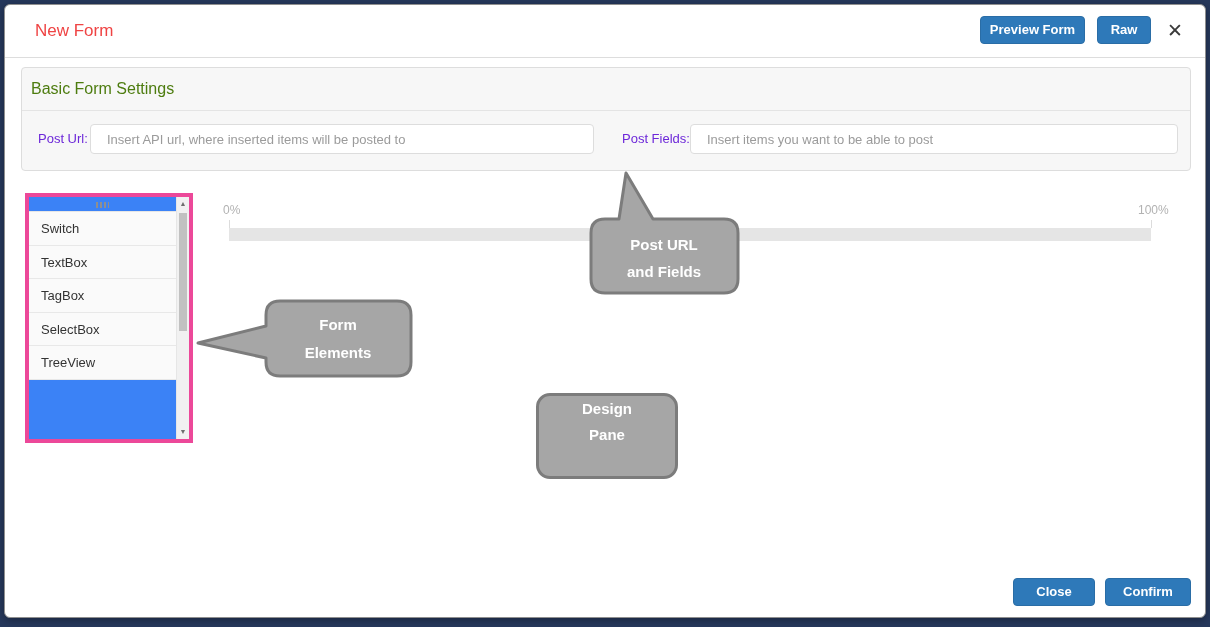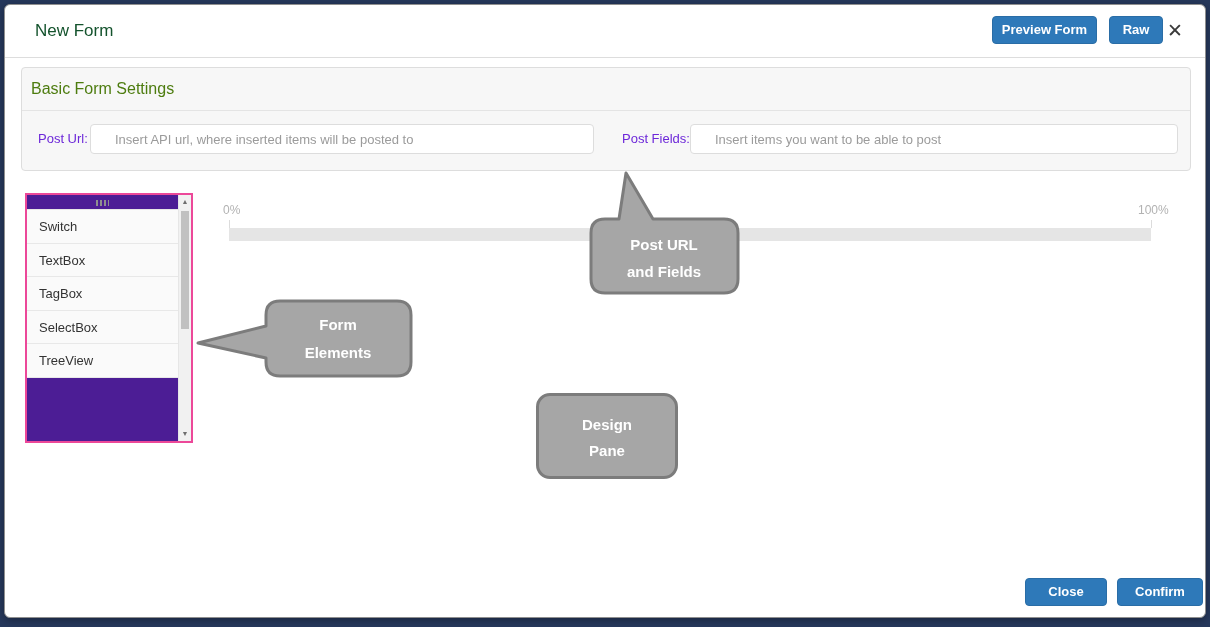--- a/index.html
+++ b/index.html
@@ -18,36 +18,35 @@
     border-radius: 6px;
     box-shadow: 0 2px 8px rgba(0,0,0,.35);
   }
   
   .modal-header {
     position: absolute; left: 0; top: 0; right: 0; height: 53px;
     border-bottom: 1px solid #ddd;
   }
   .modal-title {
     position: absolute; left: 30px; top: 16px;
-    font-size: 17px; color: #14532d;
+    font-size: 17px; color: #ef4444;
   }
   .btn {
     display: inline-block;
     background: #2e79b9;
     color: #fff;
     border: 1px solid #2a6da6;
     border-radius: 4px;
     font-size: 13px;
     font-weight: 600;
     text-align: center;
     line-height: 26px;
     height: 28px;
     cursor: pointer;
     font-family: "Liberation Sans", sans-serif;
-    margin-left: 12px;
   }
   .btn-preview { position: absolute; left: 975px; top: 11px; width: 105px; }
   .btn-raw     { position: absolute; left: 1092px; top: 11px; width: 54px; text-align: center; }
   .close-x {
     position: absolute; left: 1158px; top: 13px;
     width: 24px; height: 26px;
     font-size: 19px; color: #3a3a3a;
     text-align: center; line-height: 26px;
     cursor: pointer;
   }
@@ -68,36 +67,36 @@
     border-top: 1px solid #e4e4e4;
   }
   .field-label {
     position: absolute; top: 56px; height: 30px;
     line-height: 30px; font-size: 13px; color: #6d28d9;
   }
   .field-input {
     position: absolute; top: 56px; height: 30px;
     border: 1px solid #ddd; border-radius: 4px;
     background: #fff;
-    padding: 0 24px;
+    padding: 0 16px;
     font-size: 13px; color: #333;
     font-family: "Liberation Sans", sans-serif;
     outline: none;
   }
   .field-input::placeholder { color: #9b9b9b; opacity: 1; }
   .lbl-posturl   { left: 16px; }
   .inp-posturl   { left: 68px;  width: 504px; }
   .lbl-postfields{ left: 600px; }
   .inp-postfields{ left: 668px; width: 488px; }
   
   .elements-panel {
     position: absolute; left: 20px; top: 188px;
     width: 168px; height: 250px;
-    background: #4c1d95;
-    border: 2px solid #ec4899;
+    background: #3b82f6;
+    border: 4px solid #ec4899;
   }
   .list-header {
     position: absolute; left: 0; top: 0; right: 13px; height: 15px;
     border-bottom: 1px solid #e6e6e6;
     cursor: move;
   }
   .drag-handle {
     position: absolute; left: 50%; top: 5px;
     width: 13px; height: 6px;
     margin-left: -7px;
@@ -162,21 +161,20 @@
   .svg-posturl  { left: 576px; top: 161px; width: 165px; height: 135px; }
   .svg-formel   { left: 186px; top: 291px; width: 230px; height: 89px; }
   .callout-design {
     position: absolute; left: 531px; top: 388px;
     width: 142px; height: 86px;
     background: #a6a6a6;
     border: 3px solid #7c7c7c;
     border-radius: 14px;
     color: #fff; font-size: 15px; font-weight: bold;
     text-align: center;
-    padding-top: 16px;
     line-height: 26px;
   }
   
   .btn-close   { position: absolute; left: 1008px; top: 573px; width: 82px; }
   .btn-confirm { position: absolute; left: 1100px; top: 573px; width: 86px; }
 </style>
 </head>
 <body>
 
 <div class="modal">

